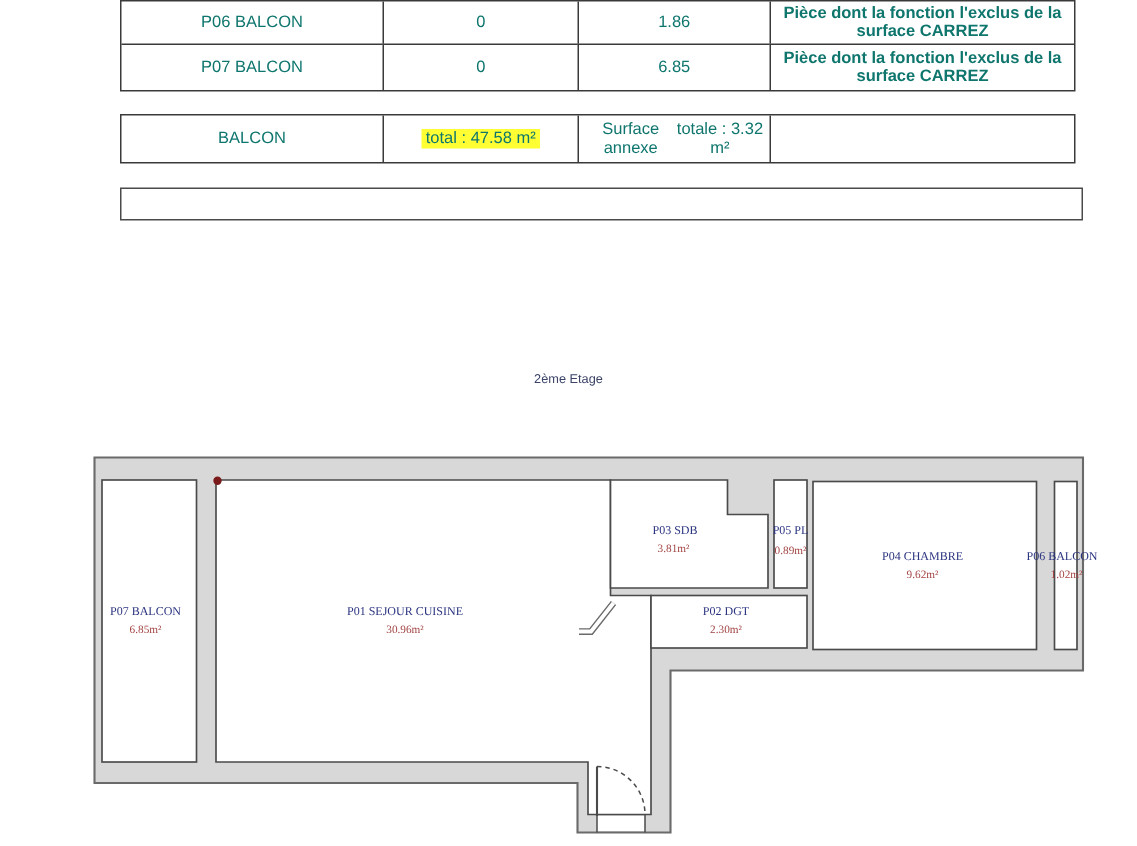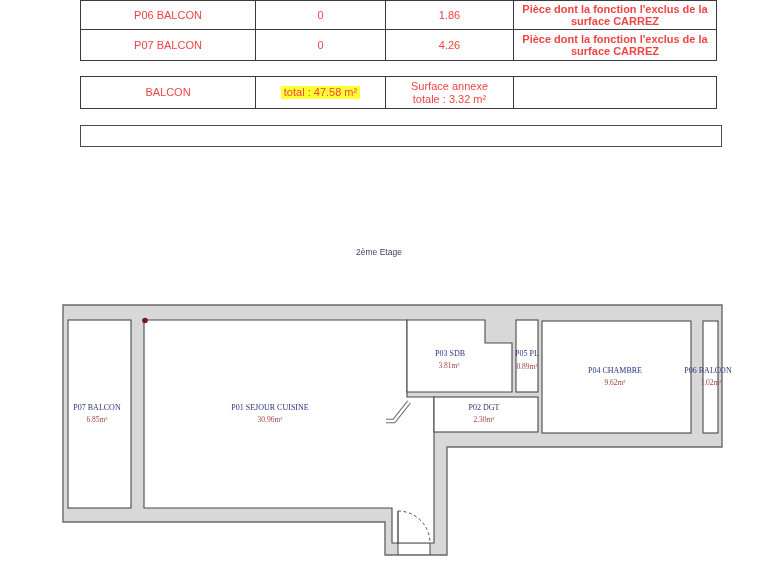--- a/index.html
+++ b/index.html
@@ -10,21 +10,21 @@
     --wall-stroke:#6a6a6a;
     --table-border:#3a3a3a;
     --highlight:#ffff33;
     --marker-red:#7a1a1a;
   }
   html,body{margin:0;padding:0;background:#fff;}
   .page{
     position:relative;width:758px;height:564px;background:#ff
 
 fff;overflow:hidden;
-    font-family:"Liberation Sans",sans-serif;color:#ef4444;background:#fff;
+    font-family:"Liberation Sans",sans-serif;color:#0f766e;background:#fff;
   }
   
   .mtable{
     position:absolute;left:80px;top:0;width:637px;
     display:grid;grid-template-columns:174px 130px 128px 1fr;
     grid-template-rows:28px 31px;
     border:1.4px solid var(--table-border);box-sizing:border-box;
   }
   .ttable{
     position:absolute;left:80px;top:76px;width:637px;height:33px;
@@ -34,21 +34,21 @@
   }
   .cell{
     display:flex;align-items:center;justify-content:center;text-align:center;
     font-size:11px;line-height:12.5px;box-sizing:border-box;padding:0 4px;
     border-left:1px solid var(--table-border);
   }
   .cell.first{border-left:none;}
   .mtable .r2{border-top:1px solid var(--table-border);}
   .note{flex-direction:column;font-weight:bold;}
   .hl{background:var(--highlight);padding:0 3px;}
-  .annexe{flex-direction:column;}
+  .annexe{flex-direction:row;}
   .emptybox{
     position:absolute;left:80px;top:125px;width:642px;height:22px;
     border:1px solid #4a4a4a;box-sizing:border-box;background:#fff;
   }
   
   .plan-svg{position:absolute;left:0;top:0;}
   .wall{fill:var(--wall-fill);stroke:var(--wall-stroke);stroke-width:1.4;}
   .floor{fill:#ffffff;stroke:#4a4a4a;stroke-width:1.1;}
   .door-leaf{stroke:#4a4a4a;stroke-width:1.4;fill:none;}
   .door-arc{stroke:#4a4a4a;stroke-width:1;fill:none;stroke-dasharray:3,2.6;}
@@ -80,21 +80,21 @@
     <div class="cell first">P06 BALCON</div>
     <div class="cell">0</div>
     <div class="cell">1.86</div>
     <div class="cell note">
       <div>Pièce dont la fonction l'exclus de la</div>
       <div>surface CARREZ</div>
     </div>
 
     <div class="cell first r2">P07 BALCON</div>
     <div class="cell r2">0</div>
-    <div class="cell r2">4.26</div>
+    <div class="cell r2">6.85</div>
     <div class="cell note r2">
       <div>Pièce dont la fonction l'exclus de la</div>
       <div>surface CARREZ</div>
     </div>
   </div>
 
   <div class="ttable">
     <div class="cell first">BALCON</div>
     <div class="cell">
       <span class="hl">total : 47.58 m²</span>

